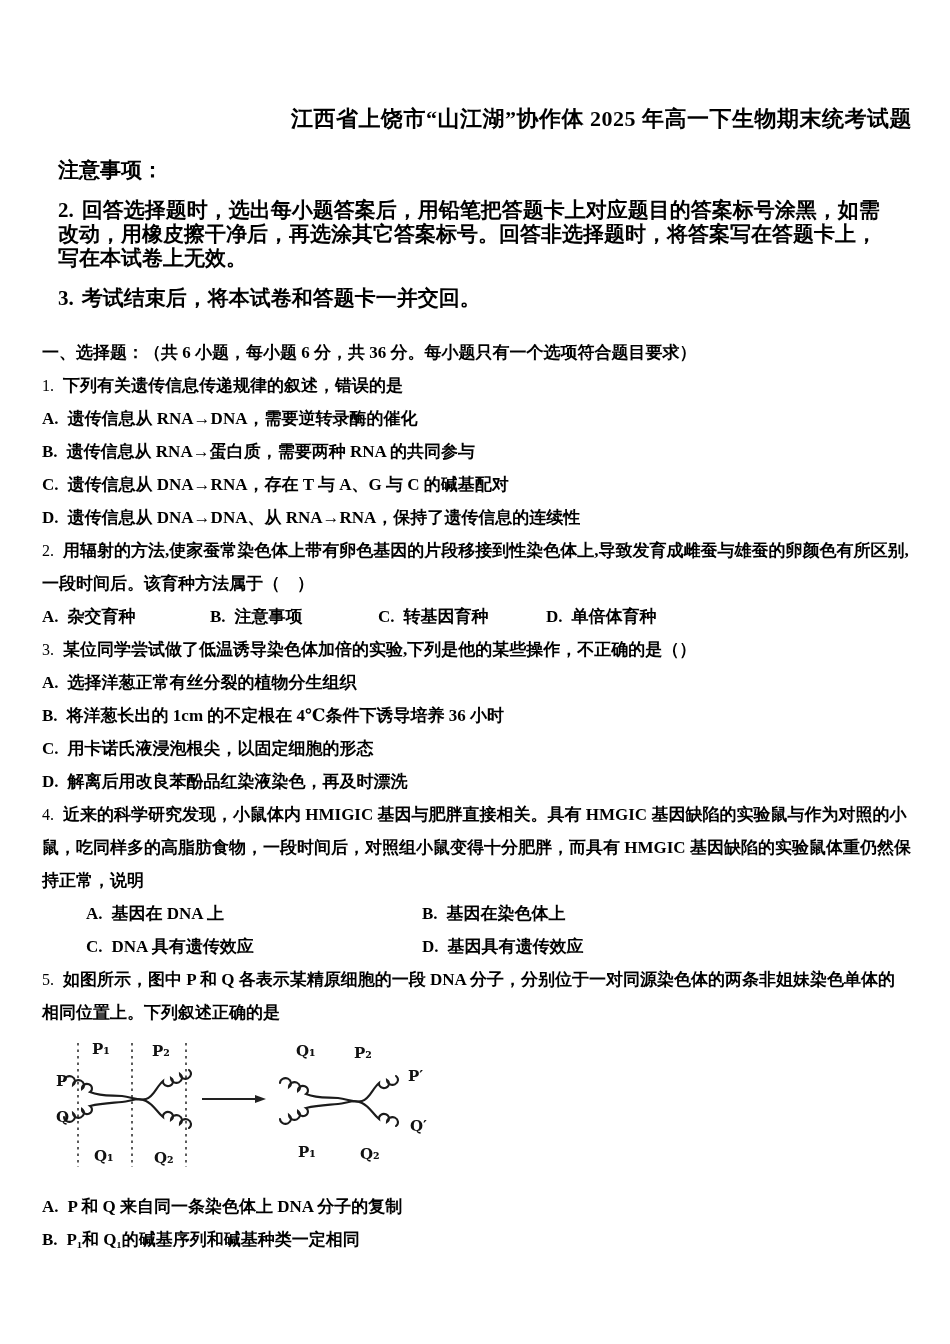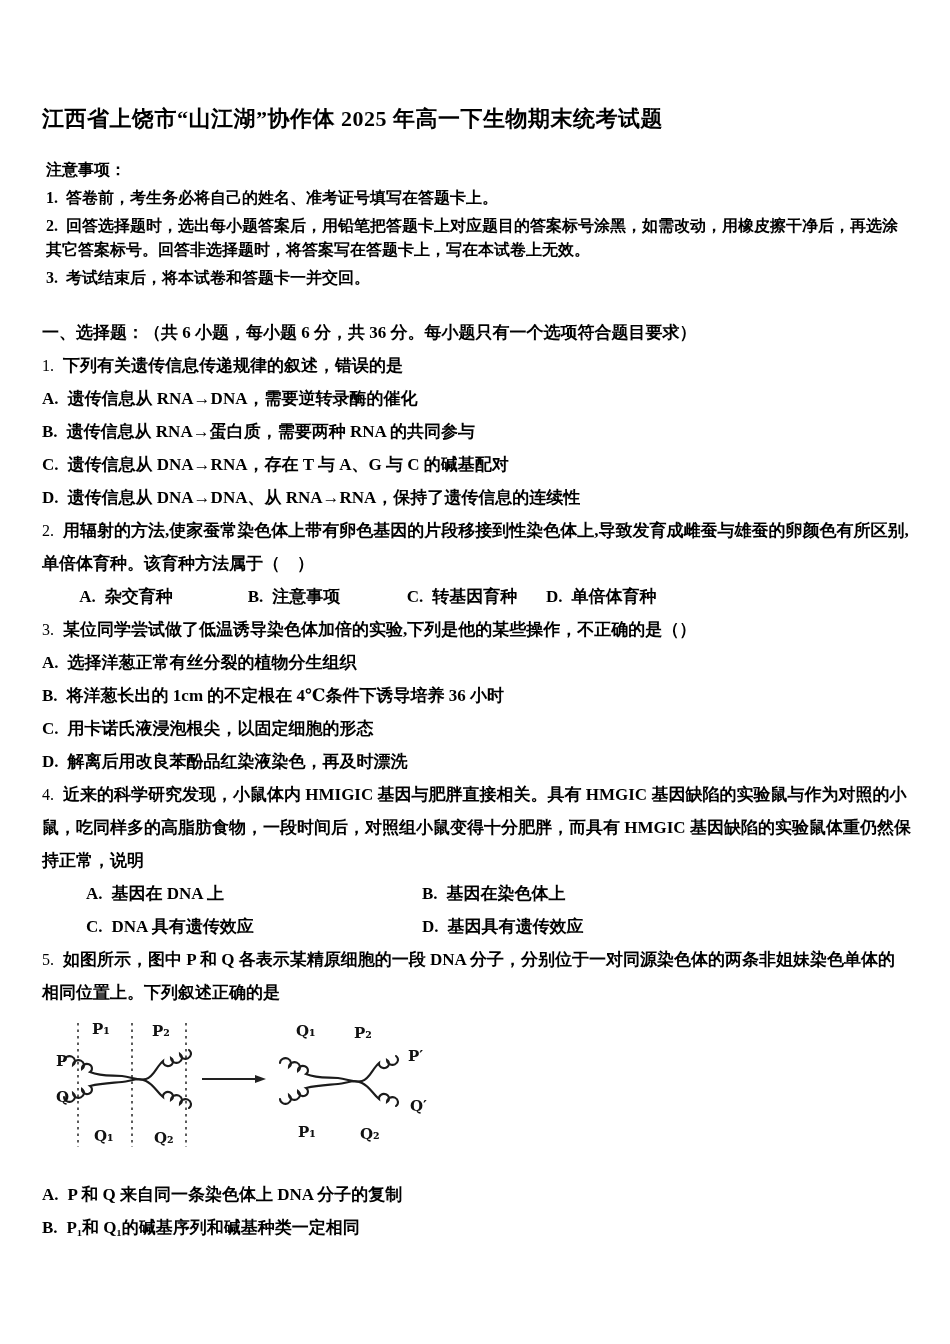--- a/index.html
+++ b/index.html
@@ -6,77 +6,76 @@
   body {
     width: 950px; height: 1344px; overflow: hidden;
     color: #000;
     font-family: "Liberation Serif", "DejaVu Serif", "DejaVu Sans", serif;
     font-weight: 700;
     -webkit-font-smoothing: antialiased;
   }
   .page { padding: 104px 38px 0 42px; }
 
   .title {
-    font-size: 22px; line-height: 30px; text-align: left;
+    font-size: 22px; line-height: 30px; text-align: right;
     margin: 0 0 24px 0; font-weight: 700; letter-spacing: 0.5px;
   }
 
-  .notice p { margin: 4px; font-size: 16px; line-height: 24px; }
+  .notice p { margin: 16px; font-size: 21px; line-height: 24px; }
   .nnum { margin-right: 8px; }
 
   .line { margin: 0; font-size: 17px; line-height: 33px; }
   .section-header { margin-top: 26px; }
 
   .question { margin: 0; }
   .qnum { font-weight: 400; margin-right: 9px; font-size: 16px; }
   .olabel { margin-right: 9px; }
 
-  .opts-row .opt { display: inline-block; text-align: center; }
+  .opts-row .opt { display: inline-block; }
   .opts-row .opt-w { width: 168px; }
 
   .two-col .cell { display: inline-block; }
   .two-col .cell-w { width: 336px; margin-left: 44px; }
 
   .diagram { display: block; margin: 10px 0 0 14px; }
   .diagram .strand { fill: none; stroke: #1b1b1b; stroke-width: 2.1; stroke-linecap: round; }
   .diagram .dash { stroke: #333; stroke-width: 1.6; stroke-dasharray: 2.5 4; }
   .diagram .arrow-line { stroke: #222; stroke-width: 1.8; }
   .diagram .arrow-head { fill: #222; }
   .diagram text {
     font-family: "DejaVu Serif", "DejaVu Sans", serif;
     font-weight: 700; font-size: 15px; fill: #111;
   }
-  .q5opts { margin-top: 24px; }
+  .q5opts { margin-top: 16px; }
 </style>
 </head>
 <body>
 
 <div class="page">
 
   <h1 class="title">江西省上饶市“山江湖”协作体 2025 年高一下生物期末统考试题</h1>
 
   <div class="notice">
     <p class="heading">注意事项：</p>
-    <p><span class="nnum">1.</span><span>答卷前，考生务必将自己的姓名、准考证号填写在答题卡上。</span></p>
     <p><span class="nnum">2.</span><span>回答选择题时，选出每小题答案后，用铅笔把答题卡上对应题目的答案标号涂黑，如需改动，用橡皮擦干净后，再选涂其它答案标号。回答非选择题时，将答案写在答题卡上，写在本试卷上无效。</span></p>
     <p><span class="nnum">3.</span><span>考试结束后，将本试卷和答题卡一并交回。</span></p>
   </div>
 
   <p class="line section-header">一、选择题：（共 6 小题，每小题 6 分，共 36 分。每小题只有一个选项符合题目要求）</p>
 
   <div class="question">
     <p class="line"><span class="qnum">1.</span><span>下列有关遗传信息传递规律的叙述，错误的是</span></p>
     <p class="line"><span class="olabel">A.</span><span>遗传信息从 RNA→DNA，需要逆转录酶的催化</span></p>
     <p class="line"><span class="olabel">B.</span><span>遗传信息从 RNA→蛋白质，需要两种 RNA 的共同参与</span></p>
     <p class="line"><span class="olabel">C.</span><span>遗传信息从 DNA→RNA，存在 T 与 A、G 与 C 的碱基配对</span></p>
     <p class="line"><span class="olabel">D.</span><span>遗传信息从 DNA→DNA、从 RNA→RNA，保持了遗传信息的连续性</span></p>
   </div>
 
   <div class="question">
-    <p class="line"><span class="qnum">2.</span><span>用辐射的方法,使家蚕常染色体上带有卵色基因的片段移接到性染色体上,导致发育成雌蚕与雄蚕的卵颜色有所区别,单倍体育种。该育种方法属于（　）</span></p>
+    <p class="line"><span class="qnum">2.</span><span>用辐射的方法,使家蚕常染色体上带有卵色基因的片段移接到性染色体上,导致发育成雌蚕与雄蚕的卵颜色有所区别,一段时间后。该育种方法属于（　）</span></p>
     <p class="line opts-row">
       <span class="opt opt-w"><span class="olabel">A.</span><span>杂交育种</span></span><span class="opt opt-w"><span class="olabel">B.</span><span>注意事项</span></span><span class="opt opt-w"><span class="olabel">C.</span><span>转基因育种</span></span><span class="opt"><span class="olabel">D.</span><span>单倍体育种</span></span>
     </p>
   </div>
 
   <div class="question">
     <p class="line"><span class="qnum">3.</span><span>某位同学尝试做了低温诱导染色体加倍的实验,下列是他的某些操作，不正确的是（）</span></p>
     <p class="line"><span class="olabel">A.</span><span>选择洋葱正常有丝分裂的植物分生组织</span></p>
     <p class="line"><span class="olabel">B.</span><span>将洋葱长出的 1cm 的不定根在 4℃条件下诱导培养 36 小时</span></p>
     <p class="line"><span class="olabel">C.</span><span>用卡诺氏液浸泡根尖，以固定细胞的形态</span></p>

